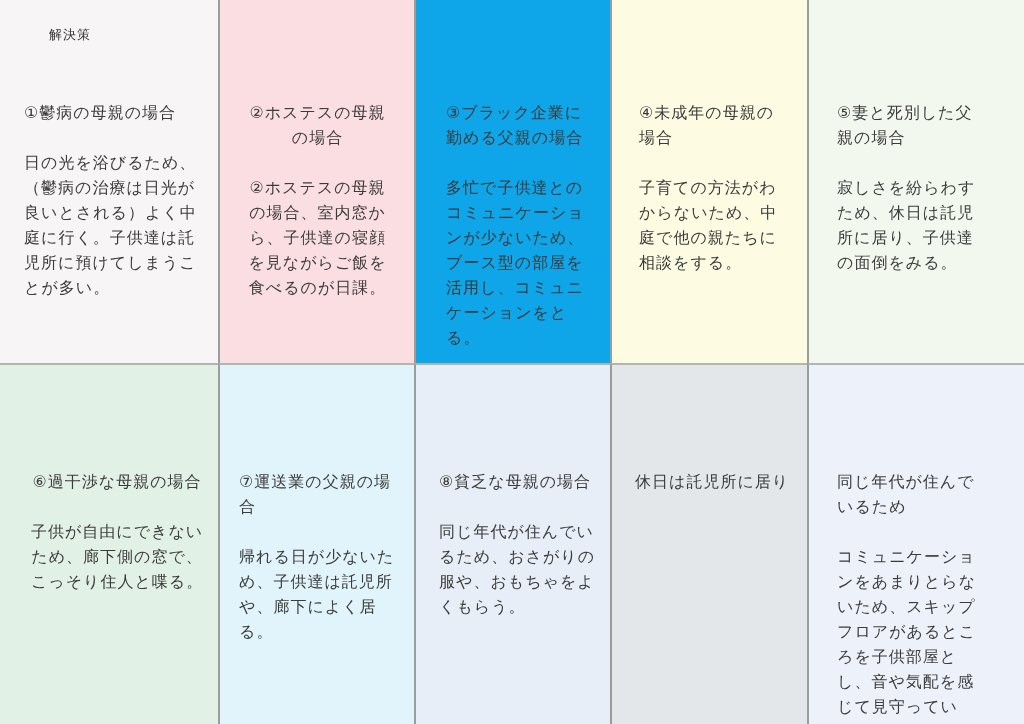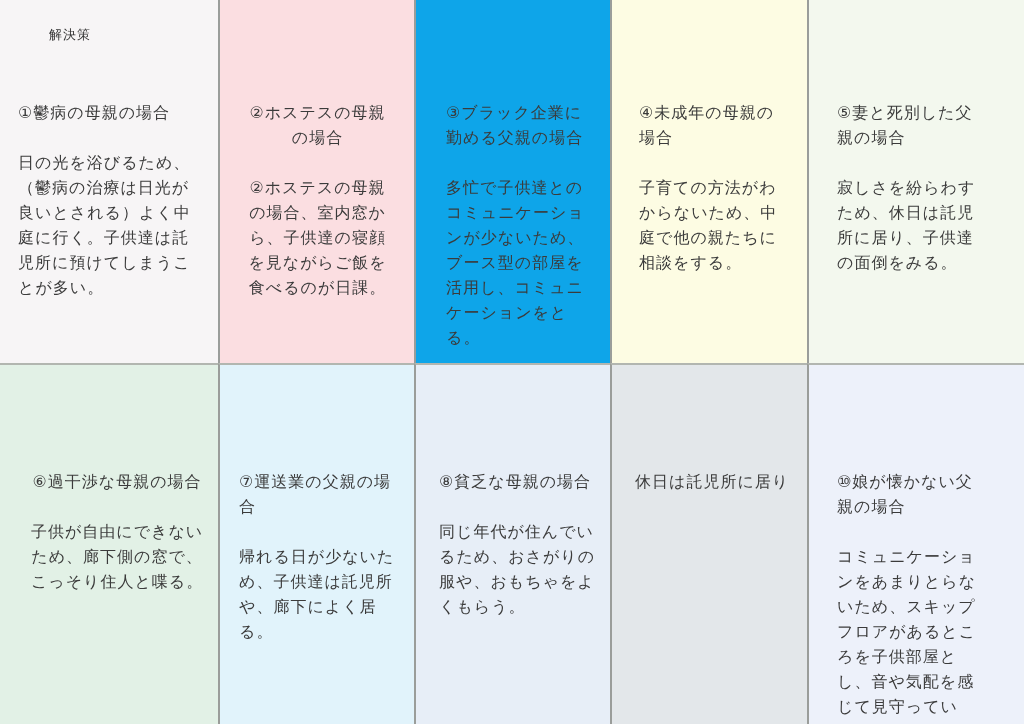--- a/index.html
+++ b/index.html
@@ -41,21 +41,21 @@
     font-size:16px;
     line-height:25px;
     letter-spacing:1px;
     word-break:break-all;
   }
   .card-title{margin-bottom:25px;}
   .content{padding-top:100px;}
   .row2 .content{padding-top:104px;}
 
   
-  .c1  .content{padding-left:18px;} .c1  .card-title,.c1  .card-body{max-width:176px;}
+  .c1  .content{padding-left:24px;} .c1  .card-title,.c1  .card-body{max-width:176px;}
   .c2  .content{padding-left:26px;text-align:center;} .c2  .card-title,.c2  .card-body{max-width:143px;}
   .c3  .content{padding-left:21px;} .c3  .card-title,.c3  .card-body{max-width:143px;}
   .c4  .content{padding-left:27px;} .c4  .card-title,.c4  .card-body{max-width:143px;}
   .c5  .content{padding-left:28px;} .c5  .card-title,.c5  .card-body{max-width:143px;}
   .c6  .content{padding-left:28px;text-align:center;} .c6  .card-title,.c6  .card-body{max-width:178px;}
   .c7  .content{padding-left:19px;} .c7  .card-title,.c7  .card-body{max-width:160px;}
   .c8  .content{padding-left:23px;} .c8  .card-title,.c8  .card-body{max-width:158px;}
   .c9  .content{padding-left:23px;} .c9  .card-title,.c9  .card-body{max-width:158px;}
   .c10 .content{padding-left:28px;} .c10 .card-title,.c10 .card-body{max-width:147px;}
 </style>
@@ -122,18 +122,18 @@
   </div>
 
   <div class="cell c9 row2 vline hline" style="background: rgb(227, 231, 234);">
     <div class="content">
       <div class="card-title">休日は託児所に居り</div>
     </div>
   </div>
 
   <div class="cell c10 row2 vline hline" style="background: rgb(237, 241, 250);">
     <div class="content">
-      <div class="card-title">⑩娘が懐かない父親の場合</div>
+      <div class="card-title">同じ年代が住んでいるため</div>
       <div class="card-body">コミュニケーションをあまりとらないため、スキップフロアがあるところを子供部屋とし、音や気配を感じて見守っている。</div>
     </div>
   </div>
 
 </div>
 
 </body></html>

